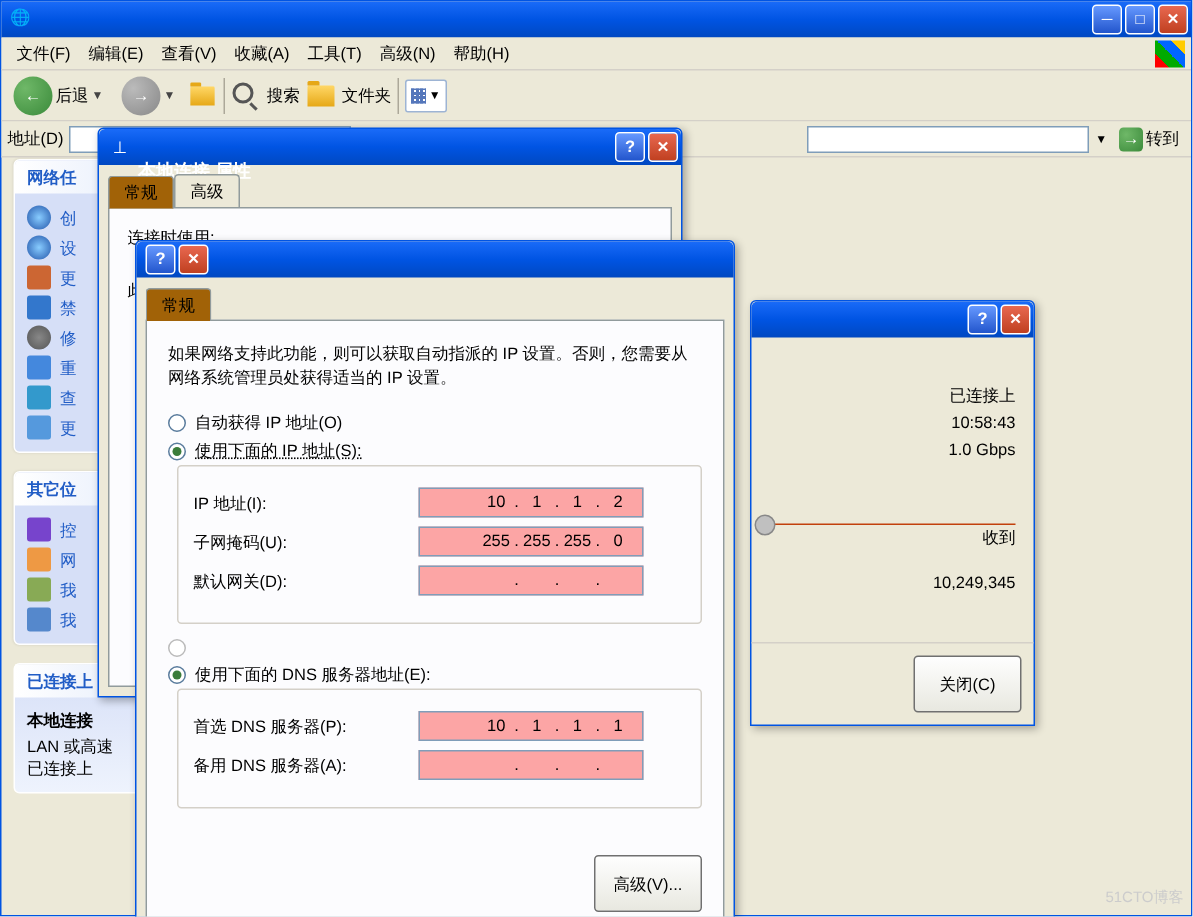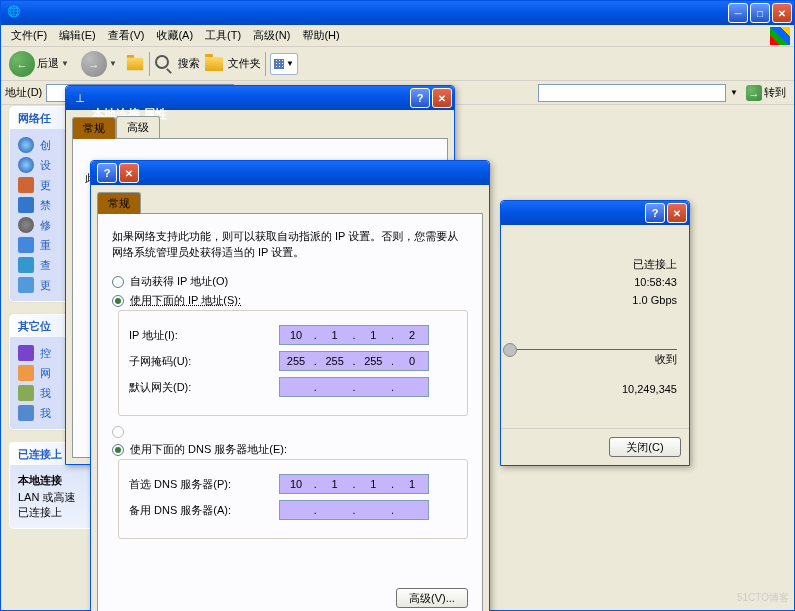--- a/index.html
+++ b/index.html
@@ -90,26 +90,26 @@
 .tcpip-dialog { top: 160px; left: 90px; width: 400px; }
 .tcpip-content { padding: 14px; height: 410px; display:flex; flex-direction:column; }
 .desc-text { line-height: 16px; margin-bottom: 14px; }
 .radio-group { margin-bottom: 4px; display:flex; align-items:center; gap:6px; }
 .radio { width:12px; height:12px; border:1px solid #5a7c9d; border-radius:50%; background:white; display:inline-flex; align-items:center; justify-content:center; }
 .radio.checked::after { content:''; width:6px; height:6px; background:#3a7c3a; border-radius:50%; }
 .radio.disabled { border-color: #bbb; }
 .fieldset { border: 1px solid #d4d0c8; padding: 8px 10px 12px; margin-top: -2px; margin-bottom: 10px; margin-left: 6px; border-radius: 3px; }
 .form-row { display: flex; align-items: center; margin: 6px 0; }
 .form-row label { width: 150px; }
-.ip-input { width: 150px; height: 20px; border: 1px solid #7f9db9; background: #c4b5fd; display:flex; align-items:center; justify-content:space-between; padding: 0 4px; }
+.ip-input { width: 150px; height: 20px; border: 1px solid #7f9db9; background: #fca5a5; display:flex; align-items:center; justify-content:flex-end; padding: 0 4px; }
 .ip-input .oct { width: 24px; text-align: center; }
 .ip-input .dot { color: #000; }
 .label-disabled { color: #aca899; }
 .adv-row { display:flex; justify-content:flex-end; margin-top:auto; padding-top:20px; }
-.btn { min-width: 72px; height: 20px; background: linear-gradient(to bottom, #fefefe, #e8e8e0); border: 1px solid #707070; border-radius: 3px; padding: 2px 0; cursor: pointer; }
+.btn { min-width: 72px; height: 38px; background: linear-gradient(to bottom, #fefefe, #e8e8e0); border: 1px solid #707070; border-radius: 3px; padding: 2px 0; cursor: pointer; }
 
 .chev { width:14px;height:14px;border-radius:50%;background:#fff;color:#215dc6;display:flex;align-items:center;justify-content:center;font-size:9px; }
 
 .watermark { position:absolute; right:6px; bottom:6px; color:#ccc; font-size:10px; }
 </style>
 </head>
 <body>
 
 <div class="main-window">
   <div class="titlebar">
@@ -270,20 +270,21 @@
     <span class="dicon">⊥</span>
     <span class="dtext">本地连接 属性</span>
     <div class="helpbtn">?</div>
     <div class="winbtn close">✕</div>
   </div>
   <div class="tabs">
     <div class="tab active">常规</div>
     <div class="tab">高级</div>
   </div>
   <div class="tab-content" style="height:320px">
+    <div>连接时使用:</div>
     <div style="margin-top:20px">此</div>
   </div>
 </div>
 
 <div class="dialog tcpip-dialog">
   <div class="dlg-title">
     <div class="helpbtn">?</div>
     <div class="winbtn close">✕</div>
   </div>
   <div class="tabs">

